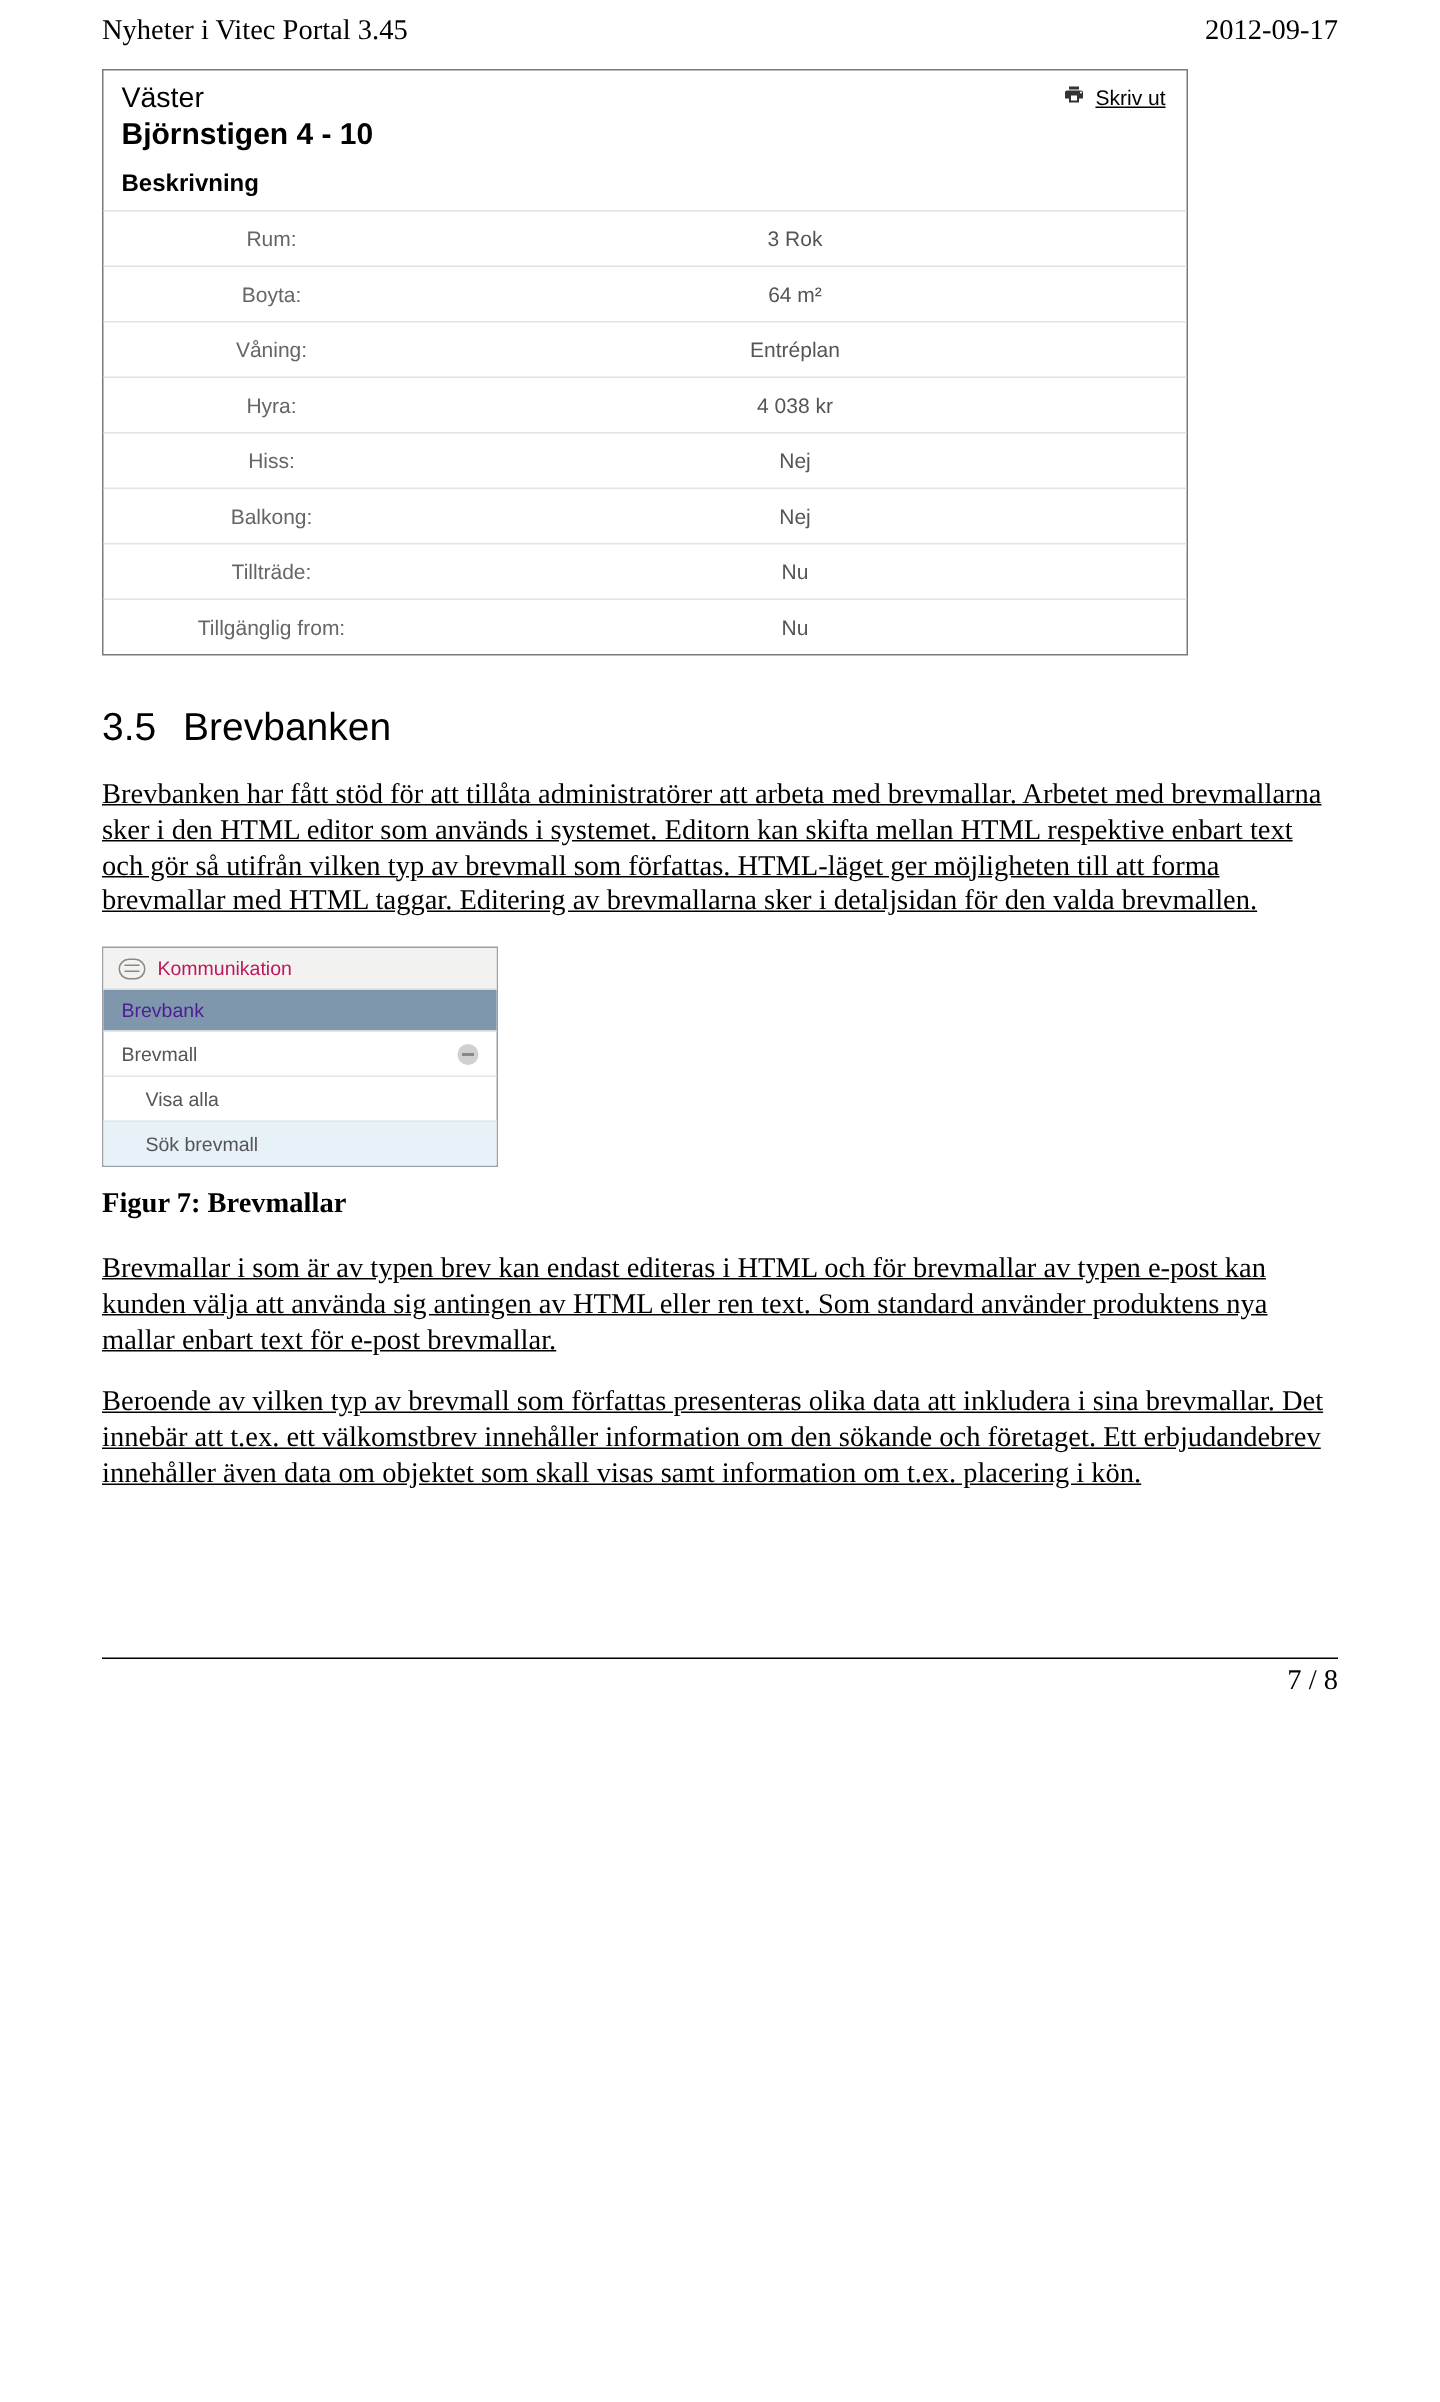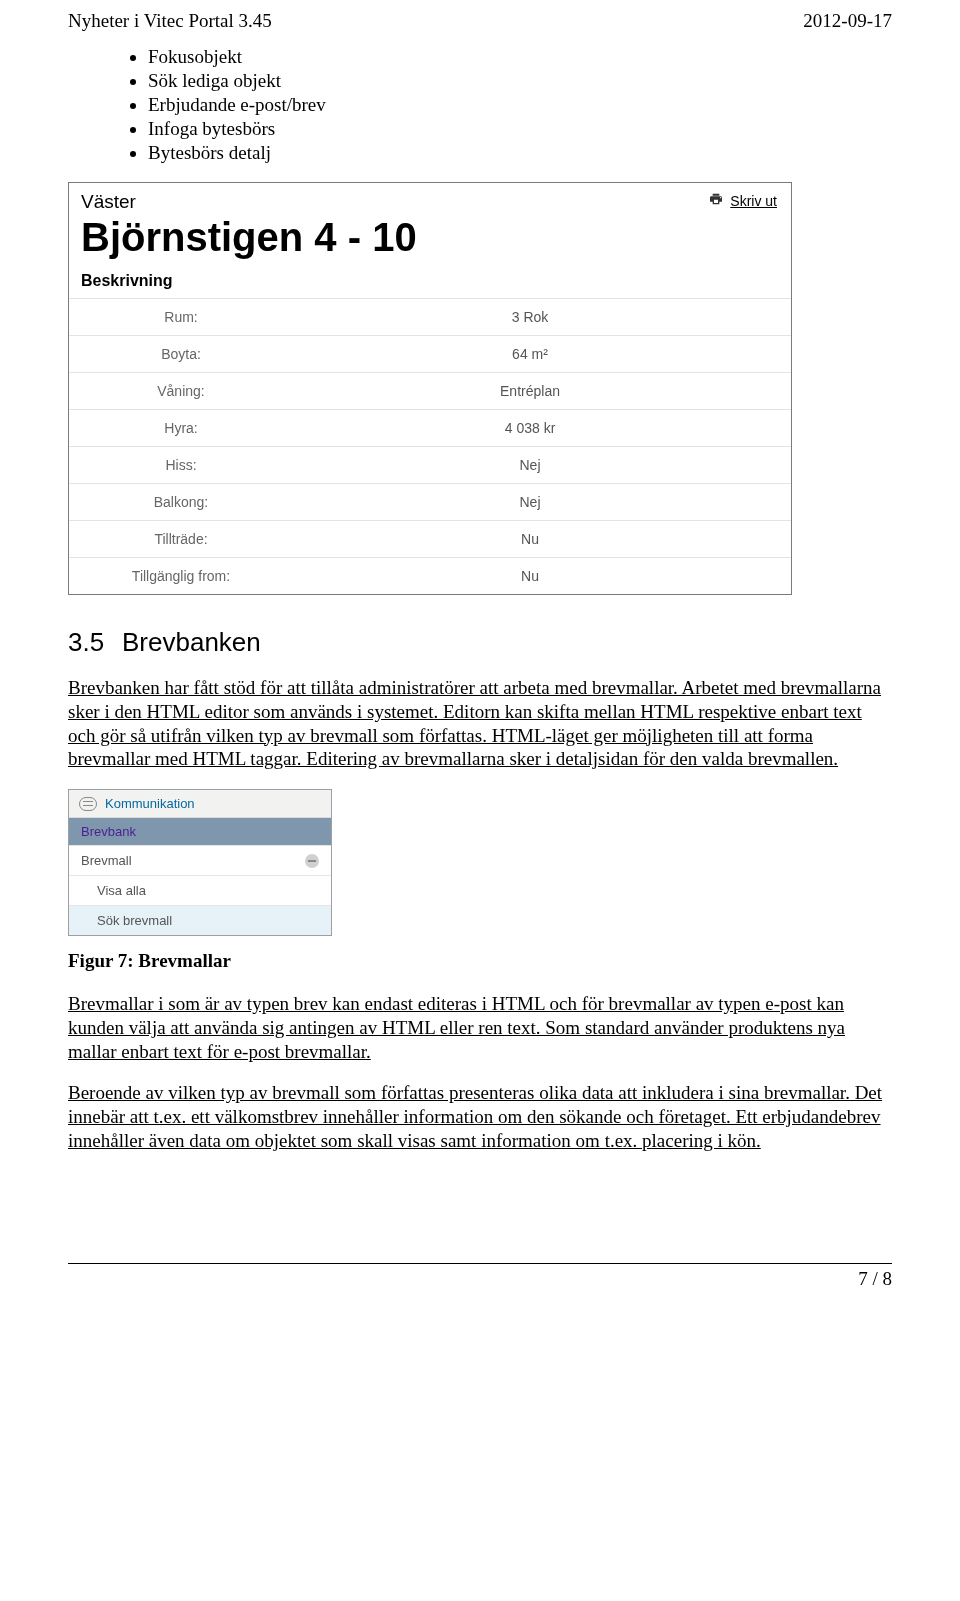--- a/index.html
+++ b/index.html
@@ -44,21 +44,21 @@
     display: flex;
     align-items: center;
     gap: 6px;
     color: #000;
     text-decoration: underline;
     font-size: 14px;
   }
   .print-link svg { width: 16px; height: 16px; }
   .panel-title {
     font-family: Arial, sans-serif;
-    font-size: 40px;
+    font-size: 20px;
     font-weight: bold;
     padding: 2px 12px 8px 12px;
   }
   .panel-subhead {
     font-family: Arial, sans-serif;
     font-size: 16px;
     font-weight: bold;
     padding: 4px 12px 8px 12px;
   }
   .panel-table {
@@ -104,21 +104,21 @@
     background: #fff;
     margin-bottom: 14px;
   }
   .menu-head {
     display: flex;
     align-items: center;
     gap: 8px;
     padding: 6px 10px;
     background: #f2f2f0;
     border-bottom: 1px solid #dadada;
-    color: #0369a1;
+    color: #be185d;
   }
   .menu-head .bubble {
     width: 18px; height: 14px; border: 1.5px solid #888; border-radius: 8px;
     position: relative;
   }
   .menu-head .bubble::before,
   .menu-head .bubble::after {
     content:""; position:absolute; background:#888; height:1.5px; left:3px; right:3px;
   }
   .menu-head .bubble::before { top:3px; }
@@ -160,27 +160,20 @@
 </head>
 <body>
 
 <div class="page">
 
   <div class="header">
     <span>Nyheter i Vitec Portal 3.45</span>
     <span>2012-09-17</span>
   </div>
 
-  <ul class="bullets">
-    <li>Fokusobjekt</li>
-    <li>Sök lediga objekt</li>
-    <li>Erbjudande e-post/brev</li>
-    <li>Infoga bytesbörs</li>
-    <li>Bytesbörs detalj</li>
-  </ul>
 
   <div class="panel">
     <div class="panel-top">
       <span>Väster</span>
       <a href="#" class="print-link">
         <span>
           <svg viewBox="0 0 24 24" fill="#333">
               <path d="M19 8H5c-1.1 0-2 .9-2 2v6h4v4h10v-4h4v-6c0-1.1-.9-2-2-2zM7 4h10v3H7V4zm8 14H9v-5h6v5zm4-7c-.55 0-1-.45-1-1s.45-1 1-1 1 .45 1 1-.45 1-1 1z"></path>
             </svg>
         </span>

